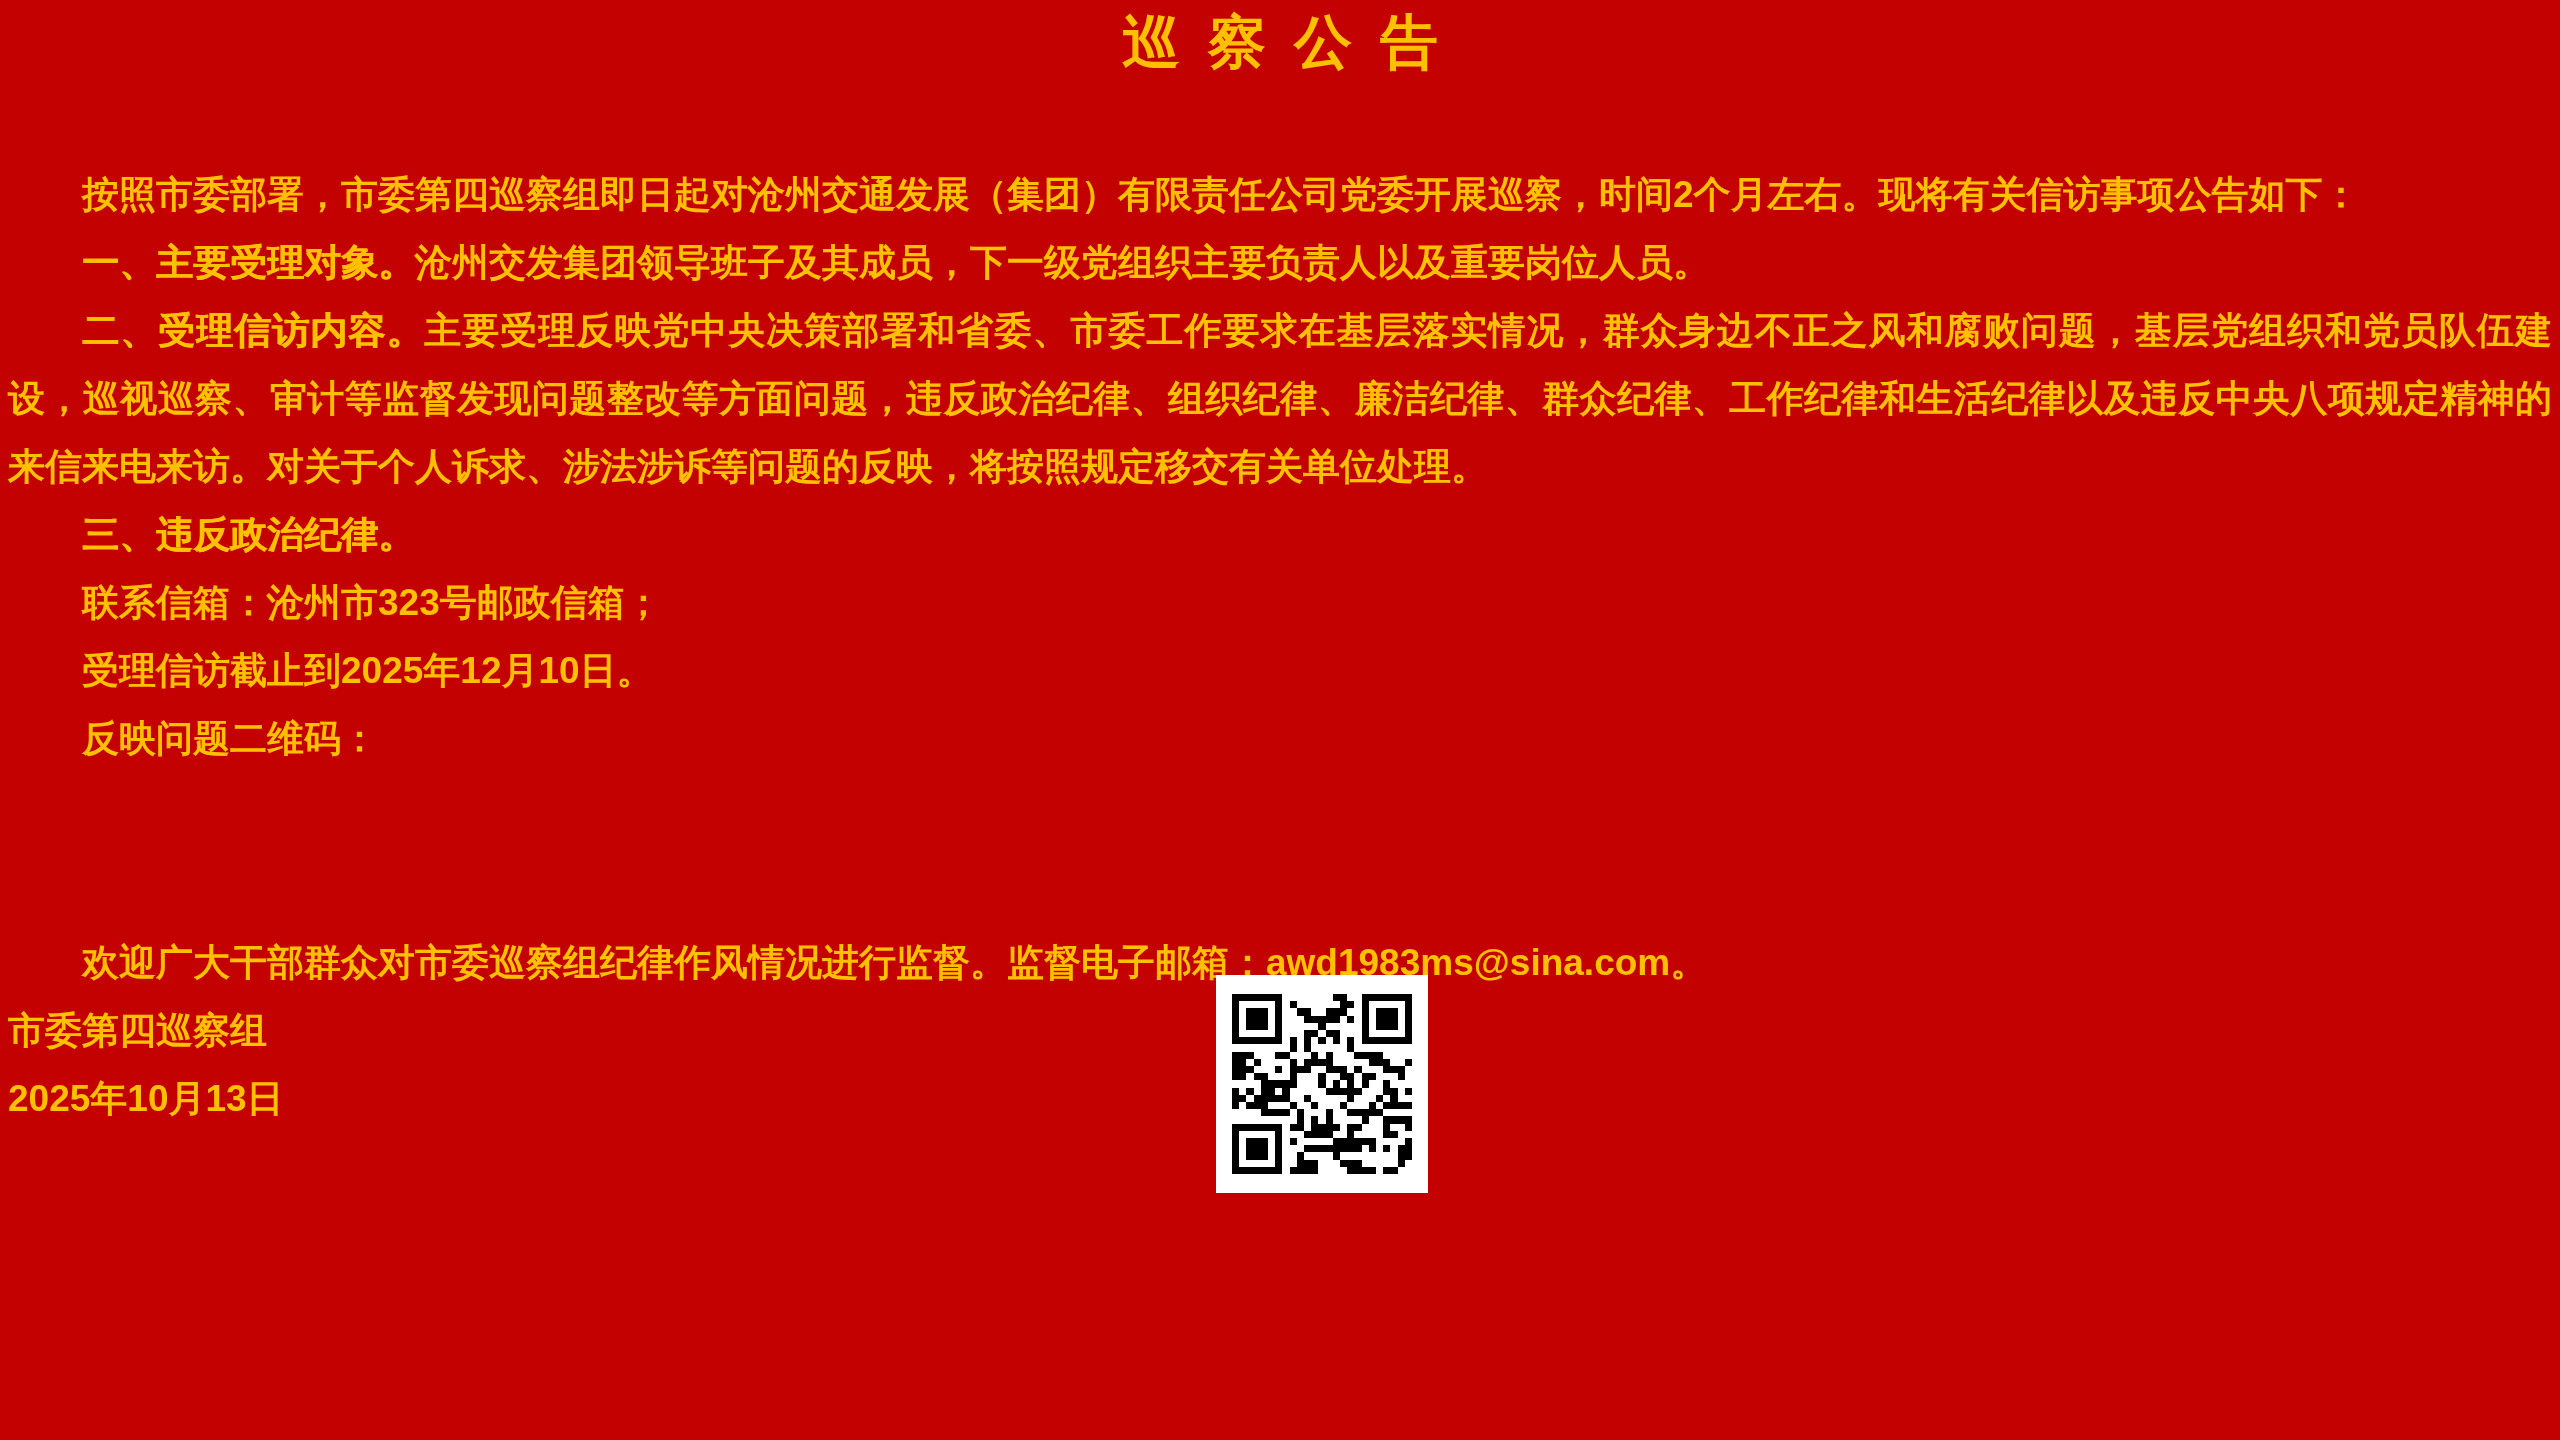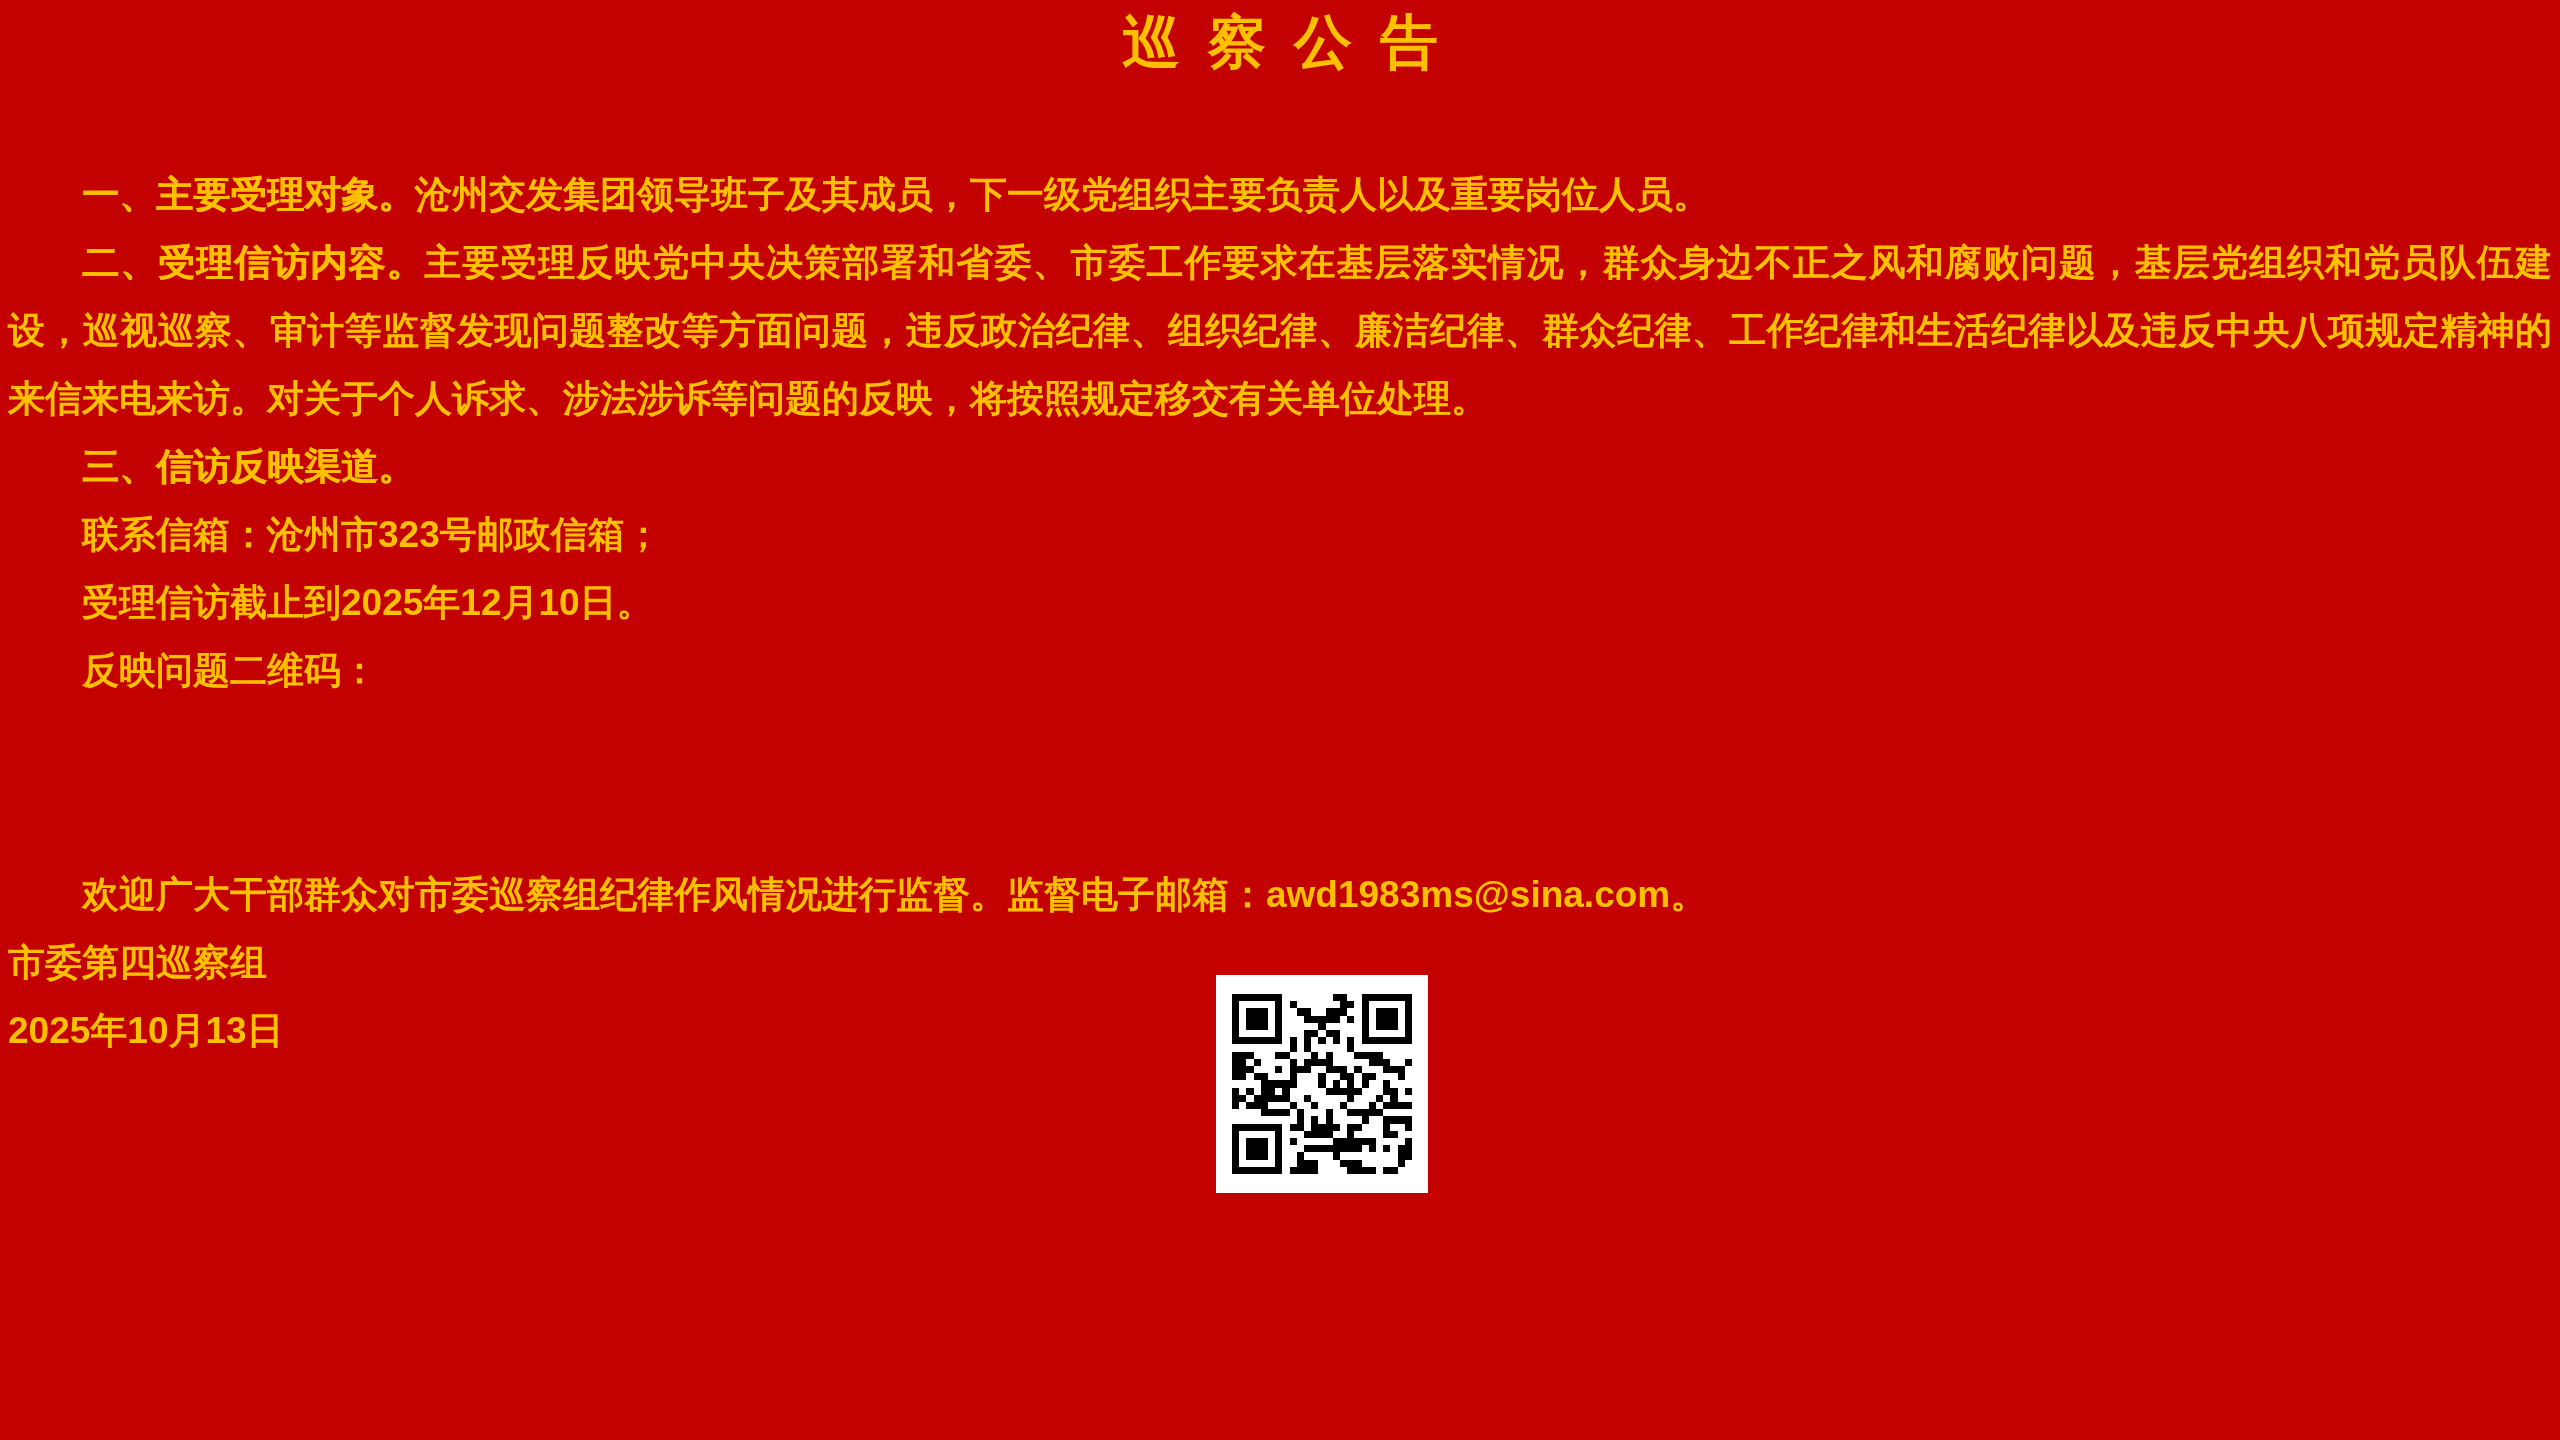--- a/index.html
+++ b/index.html
@@ -50,23 +50,24 @@
   .qr-box svg{ display:block; shape-rendering:crispEdges; }
 </style>
 </head>
 <body>
 
 <div class="page">
 
   <h1 class="title">巡察公告</h1>
 
   <div class="content">
+    <p><span class="hd"></span><span>按照市委部署，市委第四巡察组即日起对沧州交通发展（集团）有限责任公司党委开展巡察，时间2个月左右。现将有关信访事项公告如下：</span></p>
     <p><span class="hd">一、主要受理对象。</span><span>沧州交发集团领导班子及其成员，下一级党组织主要负责人以及重要岗位人员。</span></p>
     <p><span class="hd">二、受理信访内容。</span><span>主要受理反映党中央决策部署和省委、市委工作要求在基层落实情况，群众身边不正之风和腐败问题，基层党组织和党员队伍建设，巡视巡察、审计等监督发现问题整改等方面问题，违反政治纪律、组织纪律、廉洁纪律、群众纪律、工作纪律和生活纪律以及违反中央八项规定精神的来信来电来访。对关于个人诉求、涉法涉诉等问题的反映，将按照规定移交有关单位处理。</span></p>
-    <p><span class="hd">三、信访反映渠道。</span><span></span></p>
+    <p><span class="hd">三、违反政治纪律。</span><span></span></p>
     <p><span class="hd"></span><span>联系信箱：沧州市323号邮政信箱；</span></p>
     <p><span class="hd"></span><span>受理信访截止到2025年12月10日。</span></p>
     <p><span class="hd"></span><span>反映问题二维码：</span></p>
 
     <p class="welcome">欢迎广大干部群众对市委巡察组纪律作风情况进行监督。监督电子邮箱：awd1983ms@sina.com。</p>
     <p class="sig">市委第四巡察组</p>
     <p class="sig">2025年10月13日</p>
   </div>
 
   <div class="qr-box" id="qr">

